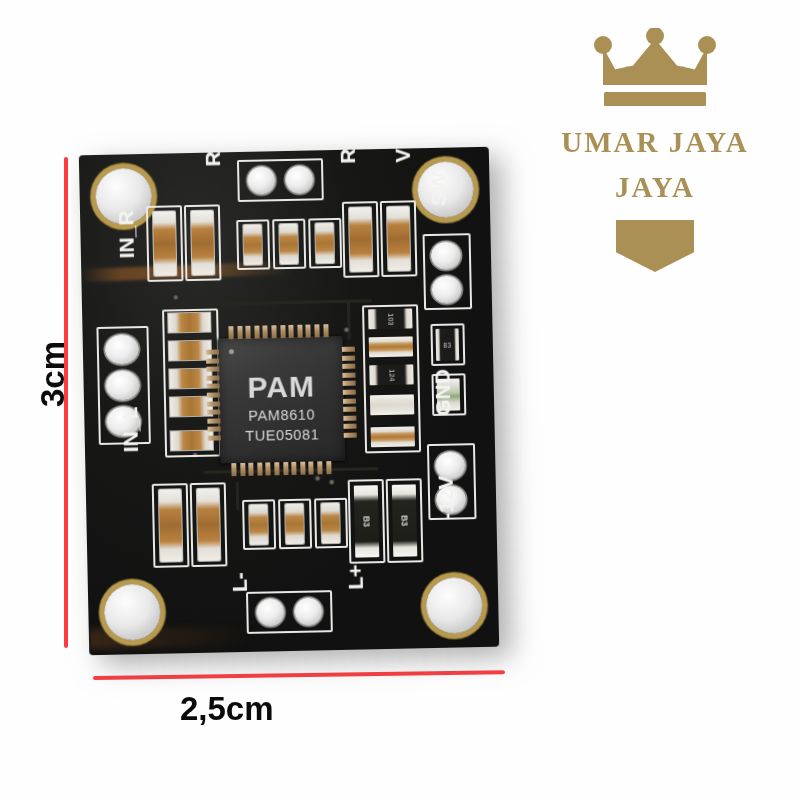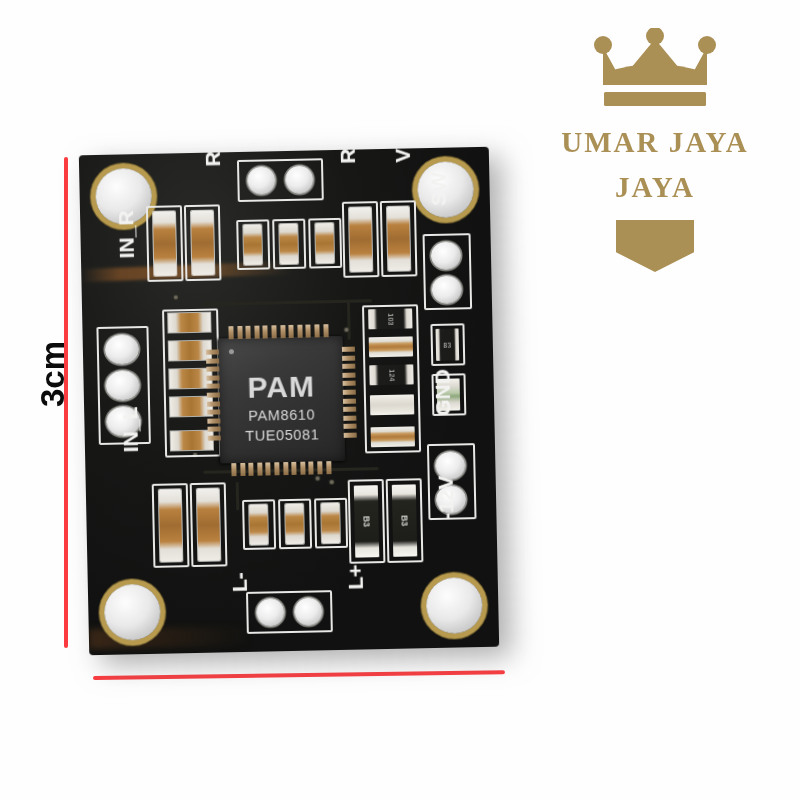--- a/index.html
+++ b/index.html
@@ -147,20 +147,21 @@
       </svg>
     </div>
     <div class="brand-line brand-1">UMAR JAYA</div>
     <div class="brand-line brand-2">JAYA</div>
     <div class="shield"></div>
   </div>
 
   <div class="dim-line-v"></div>
   <div class="dim-label-v">3cm</div>
   <div class="dim-line-h"></div>
+  <div class="dim-label-h">2,5cm</div>
 
   <div id="board-wrap">
     <div class="pcb">
 
       <div class="smear"></div>
       <div class="smear2"></div>
 
       <div class="mount m-tl"></div>
       <div class="mount m-tr"></div>
       <div class="mount m-bl"></div>

